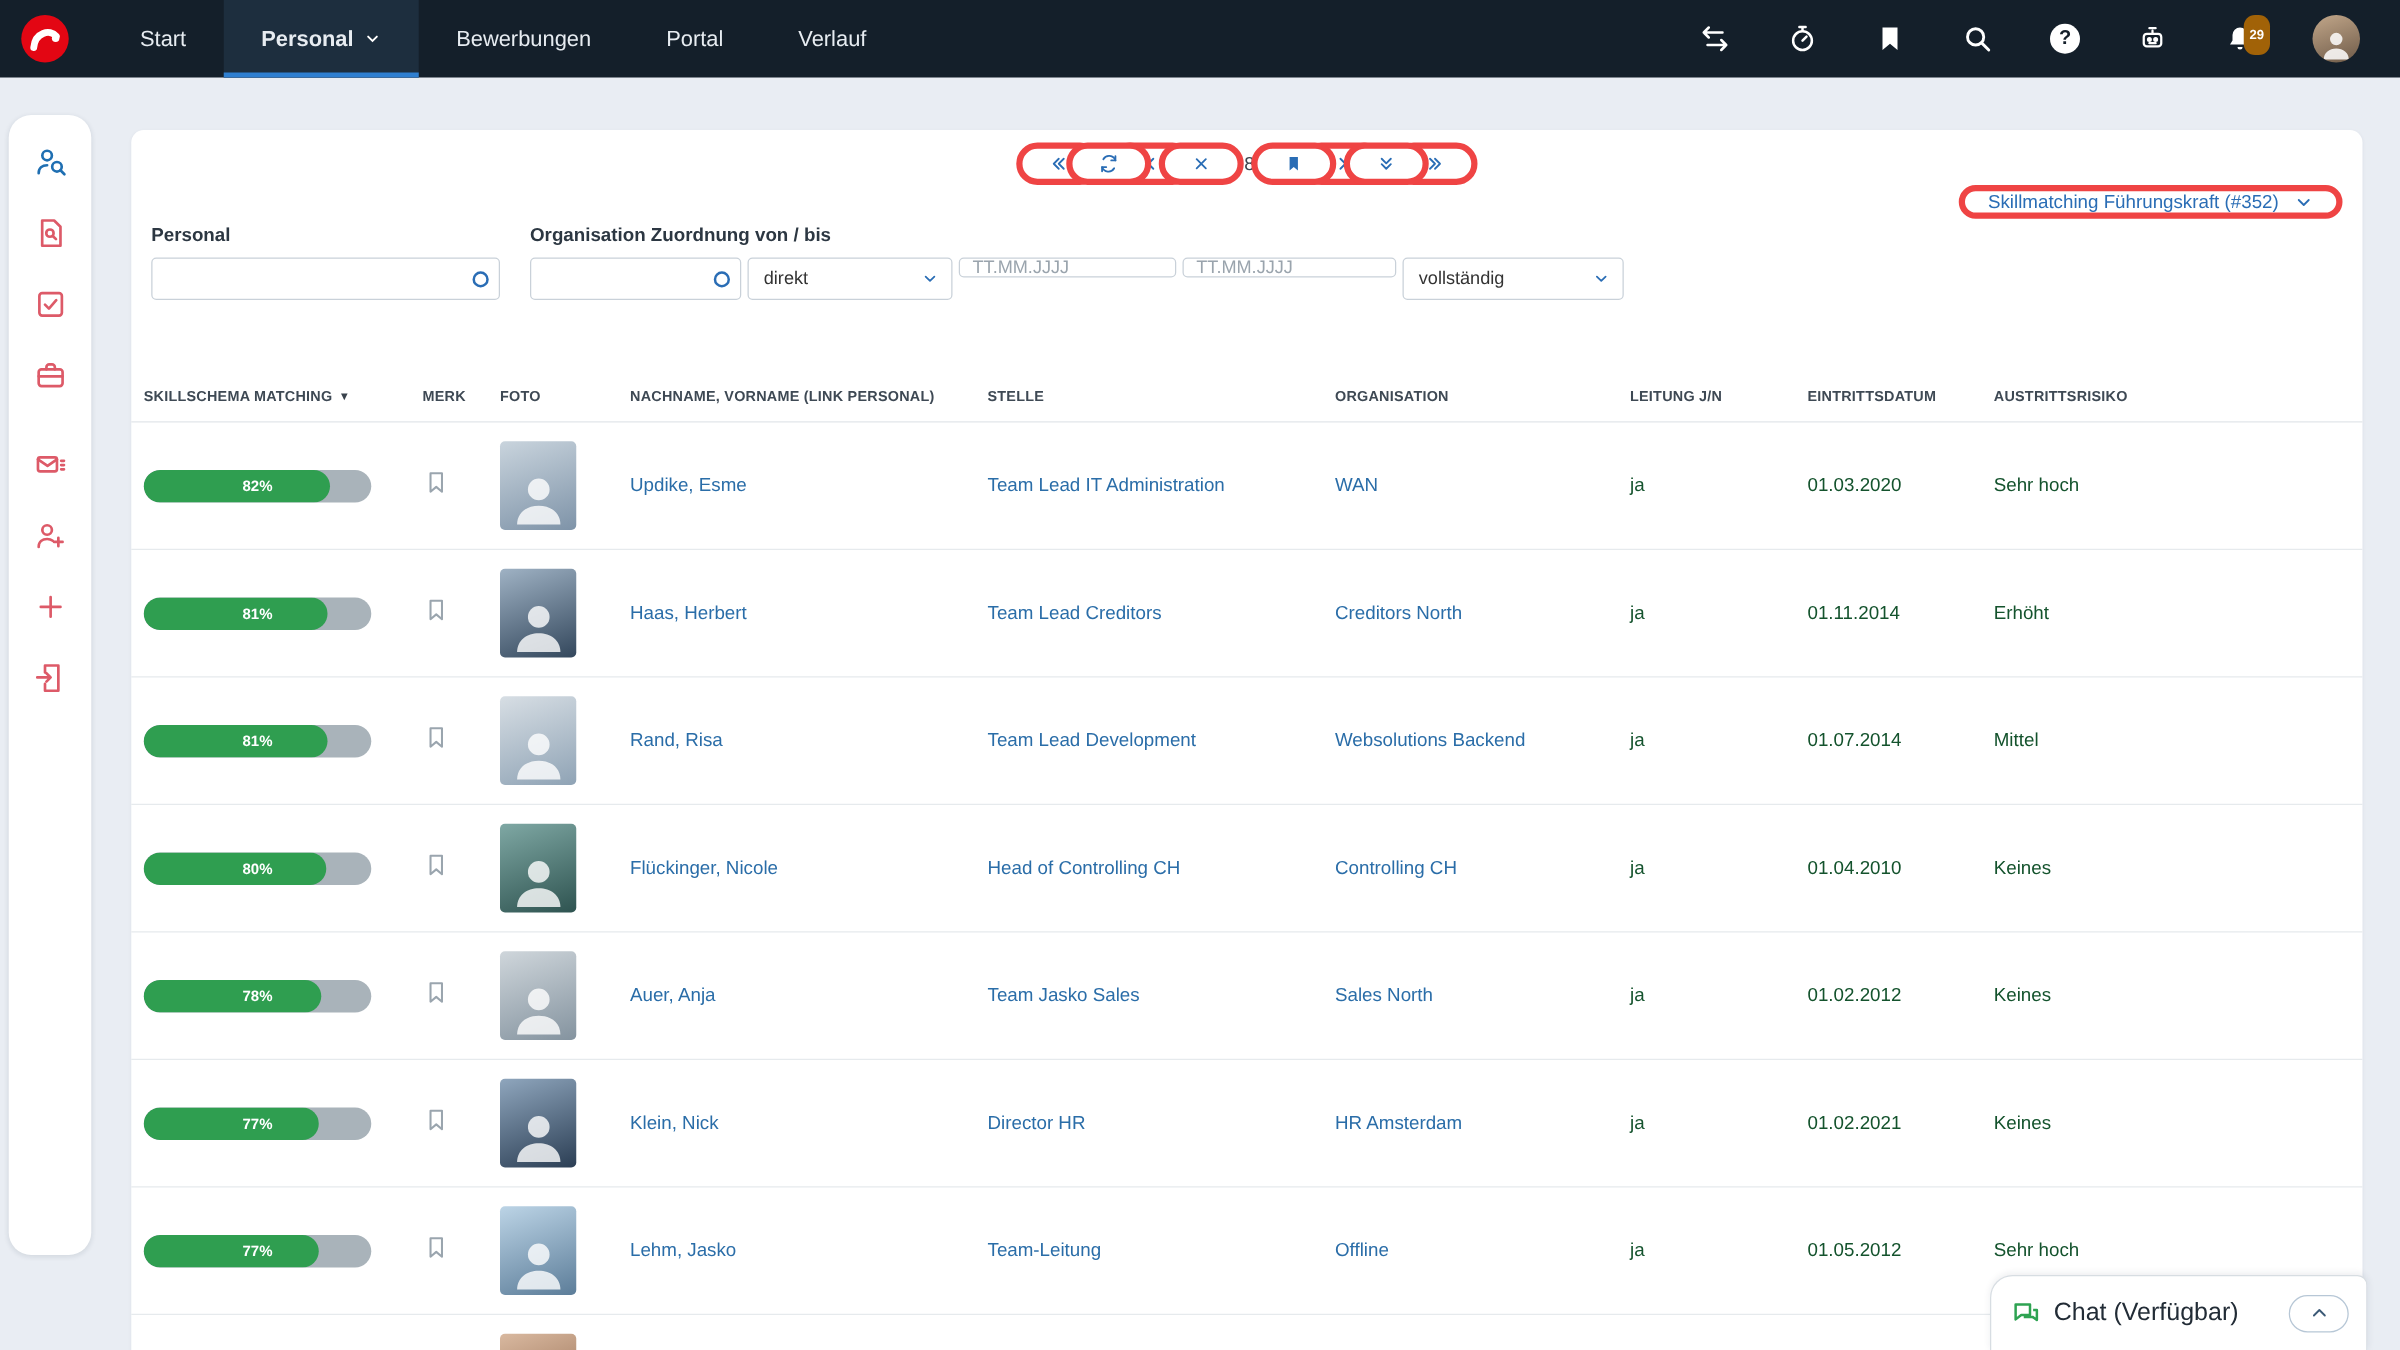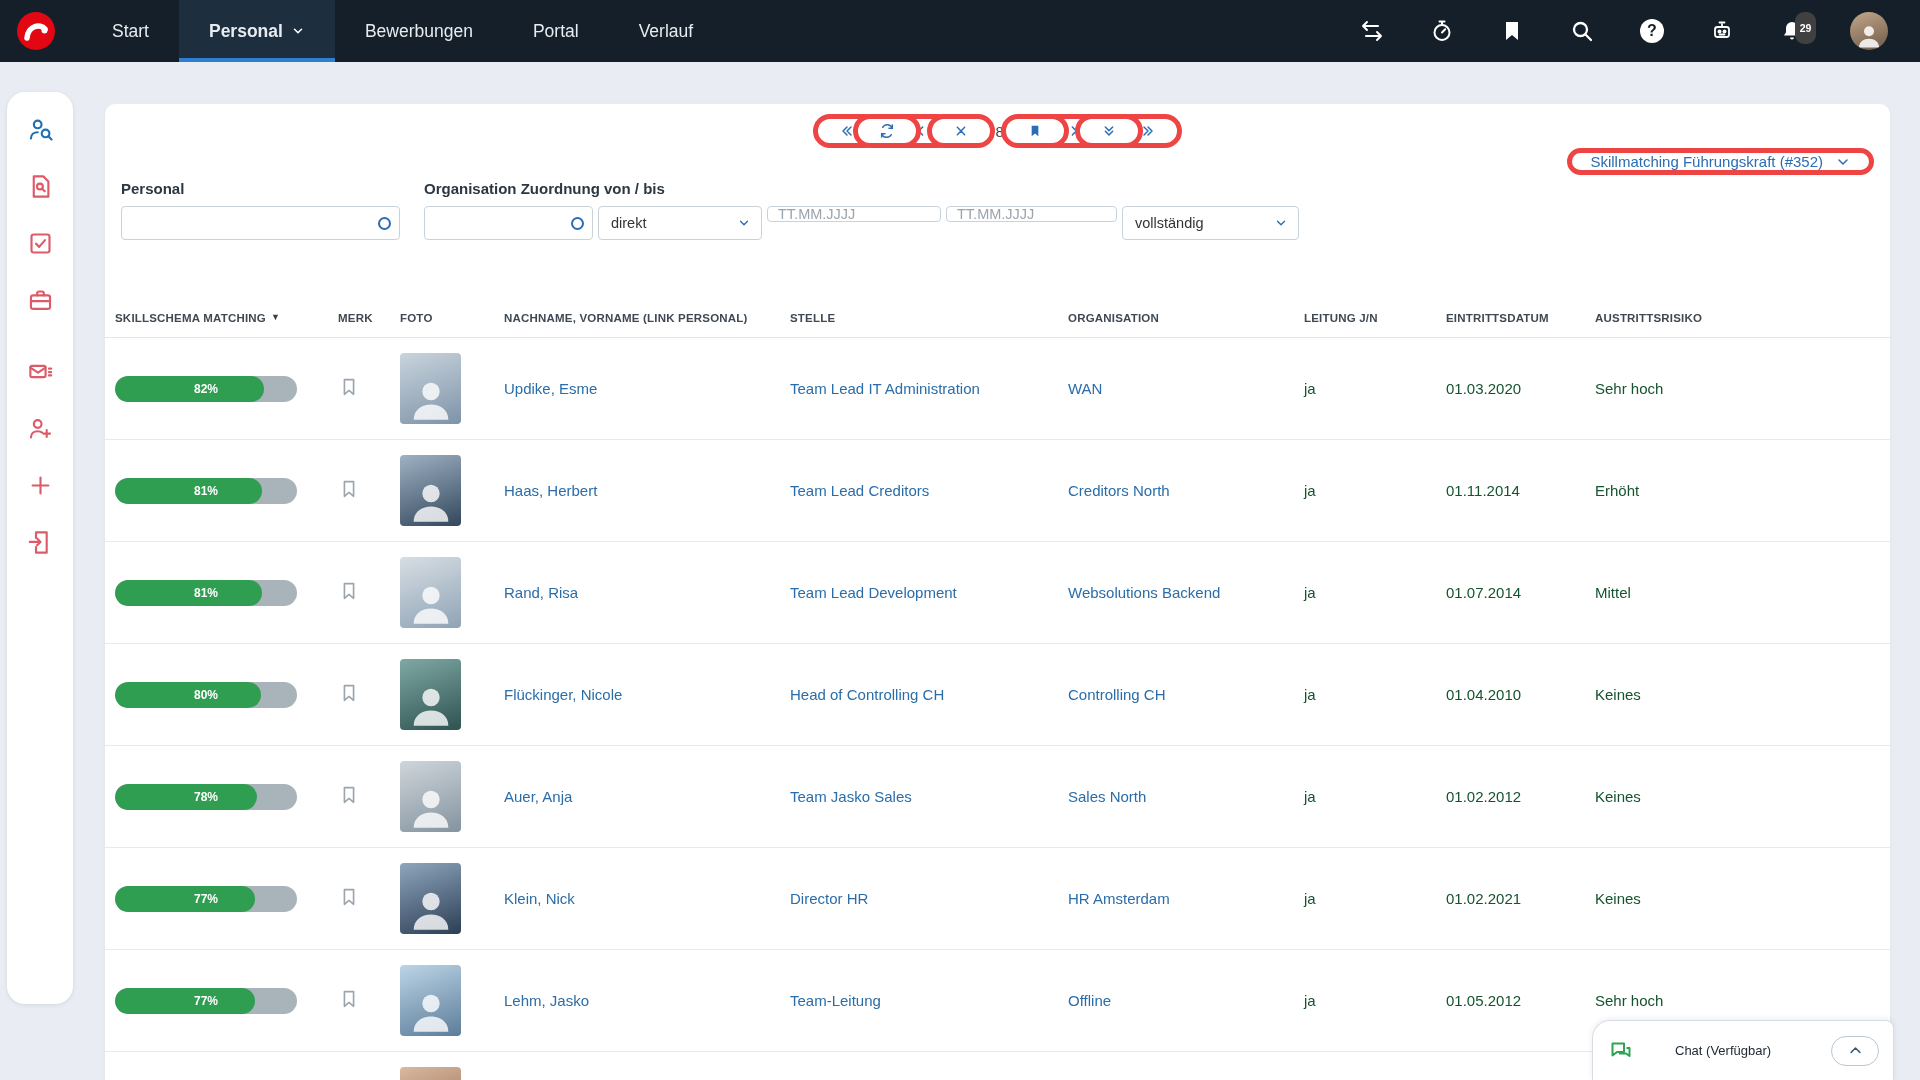--- a/index.html
+++ b/index.html
@@ -13,21 +13,21 @@
   .nav{display:flex;height:100%;align-items:stretch;}
   .nav-item{display:flex;align-items:center;gap:8px;padding:0 30px;font-size:17.5px;
     color:#e7ecf1;cursor:pointer;position:relative;}
   .nav-item.active{background:#1d2e3e;font-weight:bold;}
   .nav-item.active::after{content:"";position:absolute;left:0;right:0;bottom:0;height:4px;background:#2f7fd0;}
   .top-icons{margin-left:auto;display:flex;align-items:center;gap:46px;padding-right:32px;}
   .tico{width:24px;height:24px;position:relative;cursor:pointer;flex:0 0 auto;}
   .tico svg{width:24px;height:24px;display:block;}
   .help-badge{width:24px;height:24px;border-radius:50%;background:#fff;color:#141f2a;
     display:flex;align-items:center;justify-content:center;font-weight:bold;font-size:16px;cursor:pointer;}
-  .badge{position:absolute;top:-7px;right:-12px;background:#404040;color:#fff;border-radius:9px;
+  .badge{position:absolute;top:-7px;right:-12px;background:#a16207;color:#fff;border-radius:9px;
     min-width:21px;height:17px;font-size:10.5px;display:flex;align-items:center;justify-content:center;
     padding:16px 4px;font-weight:bold;}
   .avatar{width:38px;height:38px;border-radius:50%;cursor:pointer;overflow:hidden;
     background:linear-gradient(160deg,#c2a78a,#6e5a48);display:flex;align-items:flex-end;justify-content:center;}
   .avatar svg{width:30px;height:30px;}
 
   
   .sidebar{position:absolute;left:7px;top:92px;width:66px;height:912px;background:#fff;
     border-radius:18px;box-shadow:0 1px 4px rgba(20,40,60,.10);display:flex;flex-direction:column;
     align-items:center;padding-top:24px;gap:30px;z-index:10;}
@@ -88,21 +88,21 @@
   .photo svg{width:52px;height:52px;}
   .link{color:#2a6da8;font-size:15px;text-decoration:none;cursor:pointer;}
   .cell-text{font-size:15px;color:#14532d;}
 
   
   .chat{position:absolute;right:26px;bottom:0;width:302px;height:60px;background:#fff;
     border:1px solid #d7dde2;border-bottom:none;border-radius:18px 8px 0 0;display:flex;align-items:center;
     padding:0 14px 0 16px;gap:10px;box-shadow:0 -1px 6px rgba(20,40,60,.08);z-index:60;}
   .chat-ic{width:24px;height:24px;}
   .chat-ic svg{width:24px;height:24px;stroke:#2ea352;fill:none;stroke-width:2;stroke-linejoin:round;}
-  .chat-label{font-size:13px;color:#222c36;margin-left:32px;}
+  .chat-label{font-size:20px;color:#222c36;}
   .chat-toggle{margin-left:auto;width:48px;height:30px;border-radius:15px;border:1px solid #b7c7d6;
     background:#fff;display:flex;align-items:center;justify-content:center;cursor:pointer;}
   .chat-toggle svg{width:15px;height:15px;stroke:#3c5a77;fill:none;stroke-width:2.4;stroke-linecap:round;stroke-linejoin:round;}
 </style>
 </head>
 <body>
 
 <div class="topbar">
   <div class="logo">
     <svg viewBox="0 0 40 40">

